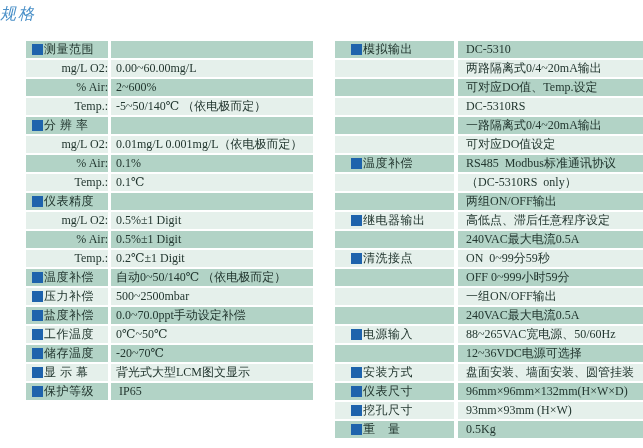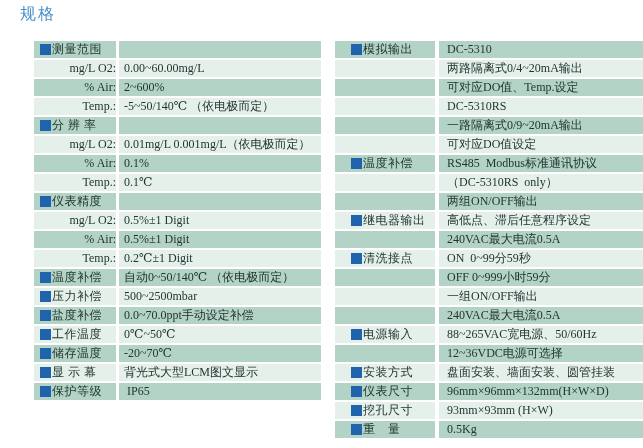--- a/index.html
+++ b/index.html
@@ -3,36 +3,37 @@
 <meta charset="utf-8">
 <style>
   html,body{margin:0;padding:0;}
   body{
     width:643px;height:448px;position:relative;overflow:hidden;
     background:#ffffff;
     font-family:"Liberation Serif","DejaVu Serif",serif;
     color:var(--text-dark,#22362f);
   }
   .page-title{
-    position:absolute;left:20px;top:4px;
+    position:absolute;left:0;top:4px;
     font-size:16px;letter-spacing:2px;
     color:var(--title-blue,#4a90c8);
+    font-style:italic;
   }
   .spec-table{position:absolute;top:41px;font-size:12px;}
-  .spec-table.lt{left:26px;width:287px;margin-left:8px;}
+  .spec-table.lt{left:26px;width:287px;}
   .spec-table.rt{left:335px;width:308px;}
   .row{display:flex;height:17px;border-bottom:2px solid #ffffff;}
   .row:nth-child(odd){background:var(--row-green,#b2d3c6);}
   .row:nth-child(even){background:var(--row-light,#e5f0eb);}
   .cell-label{
     display:flex;align-items:center;box-sizing:border-box;
     flex-shrink:0;letter-spacing:0.5px;white-space:pre;
   }
   .lt .cell-label{width:85px;border-right:3px solid #ffffff;}
-  .rt .cell-label{width:104px;border-right:4px solid #ffffff;}
+  .rt .cell-label{width:123px;border-right:4px solid #ffffff;}
   .cell-label.sub{justify-content:flex-end;letter-spacing:0;}
   .cell-label.hdr{justify-content:flex-start;}
   .lt .cell-label.hdr{padding-left:6px;}
   .rt .cell-label.hdr{padding-left:16px;}
   .bullet{
     display:inline-block;width:11px;height:11px;flex-shrink:0;
     background:var(--bullet-blue,#1e63ac);margin-right:1px;
   }
   .cell-value{
     flex:1;display:flex;align-items:center;white-space:pre;
@@ -137,21 +138,21 @@
     <div class="row">
       <div class="cell-label sub"><span></span></div>
       <div class="cell-value">可对应DO值、Temp.设定</div>
     </div>
     <div class="row">
       <div class="cell-label sub"><span></span></div>
       <div class="cell-value">DC-5310RS</div>
     </div>
     <div class="row">
       <div class="cell-label sub"><span></span></div>
-      <div class="cell-value">一路隔离式0/9~20mA输出</div>
+      <div class="cell-value">一路隔离式0/4~20mA输出</div>
     </div>
     <div class="row">
       <div class="cell-label sub"><span></span></div>
       <div class="cell-value">可对应DO值设定</div>
     </div>
     <div class="row">
       <div class="cell-label hdr"><span class="bullet"></span><span>温度补偿</span></div>
       <div class="cell-value">RS485  Modbus标准通讯协议</div>
     </div>
     <div class="row">

